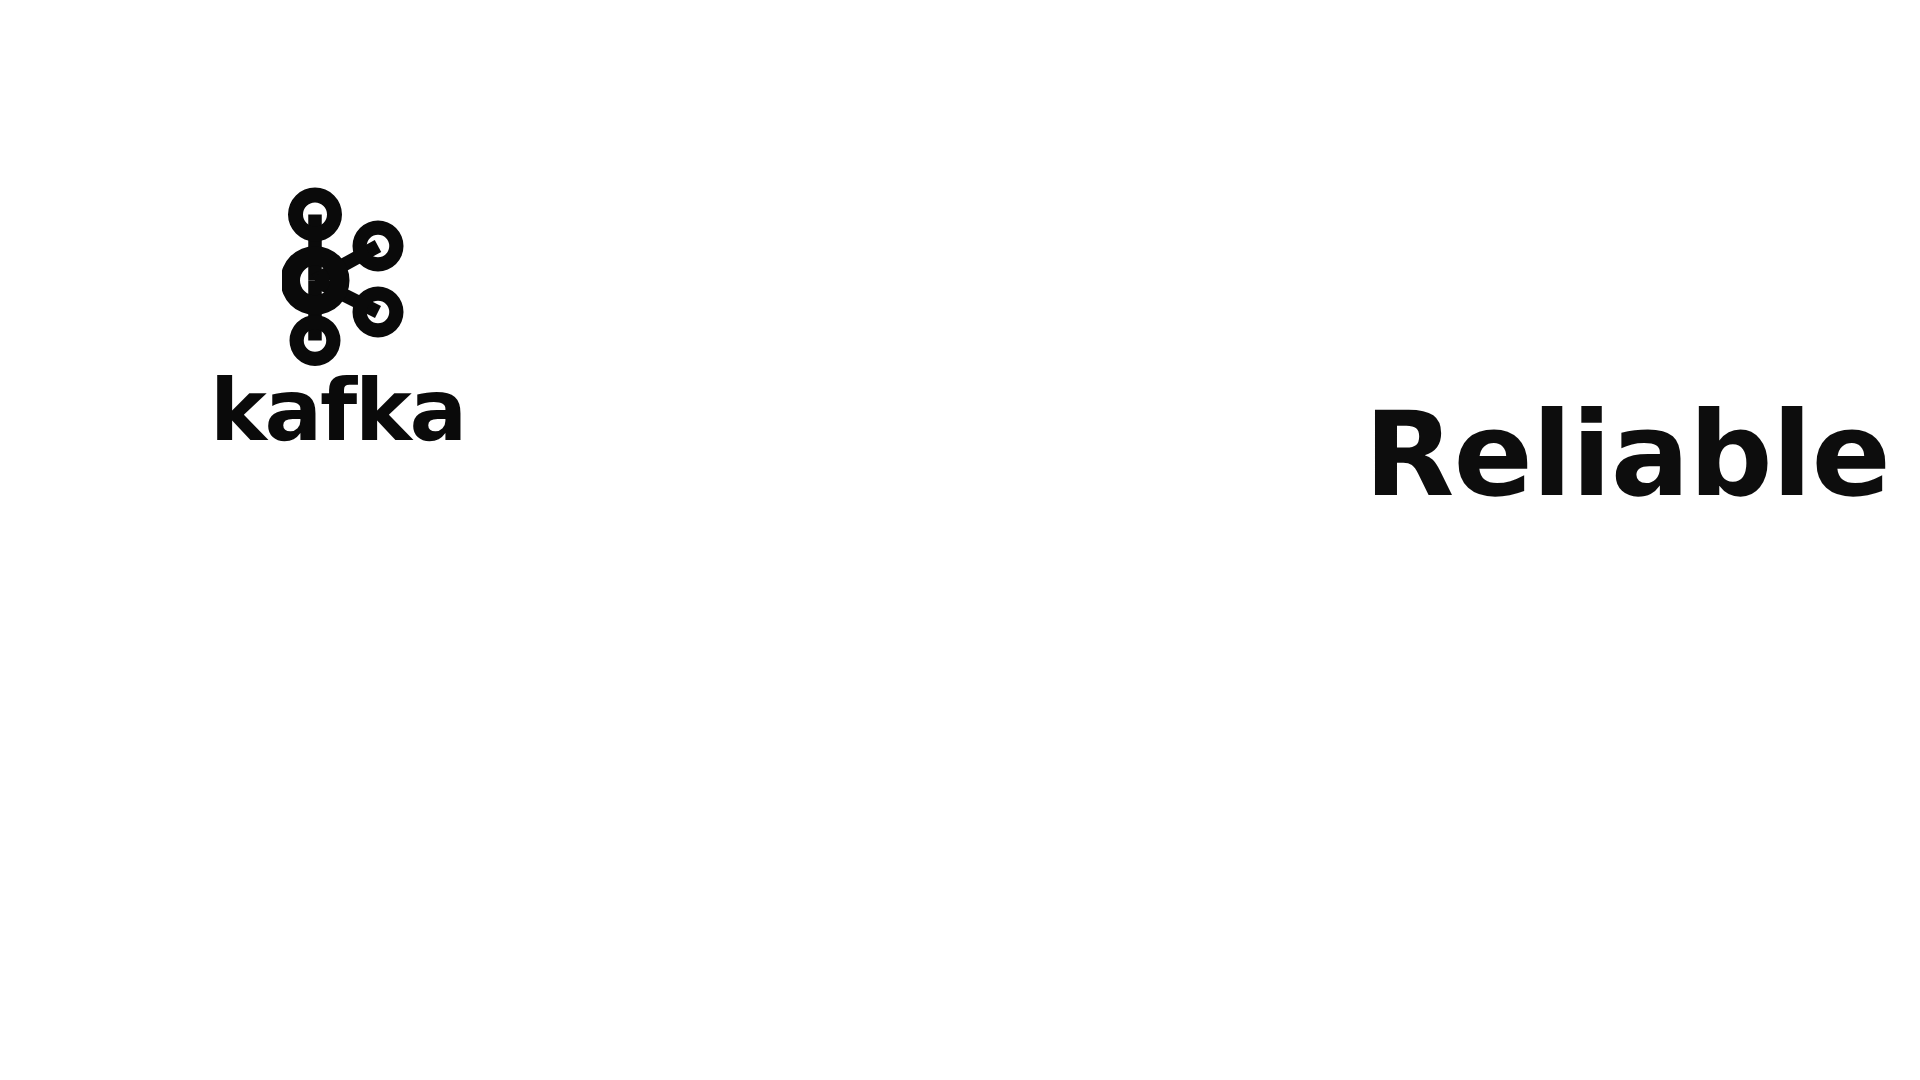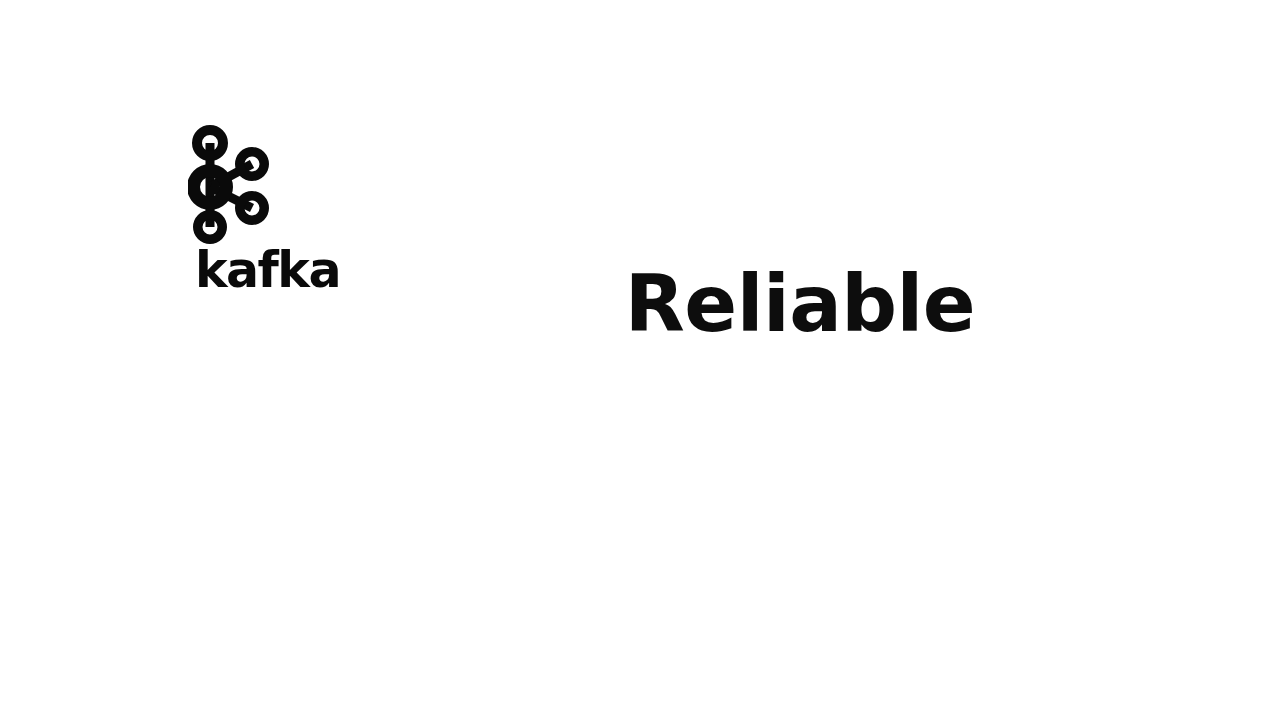--- a/index.html
+++ b/index.html
@@ -35,37 +35,37 @@
     top: 6px;
     width: 92px;
     height: 122px;
     display: block;
   }
   .brand-wordmark {
     position: absolute;
     left: 0;
     top: 128px;
     width: 200px;
-    text-align: right;
+    text-align: left;
     font-family: "DejaVu Sans", "Liberation Sans", sans-serif;
-    font-size: 49px;
+    font-size: 57px;
     font-weight: 700;
     letter-spacing: -1.5px;
     line-height: 1;
     color: #0a0a0a;
     white-space: nowrap;
   }
 
   
   .headline {
     position: absolute;
     left: 340px;
     top: 258px;
     width: 920px;
-    text-align: center;
+    text-align: right;
     color: #0d0d0d;
     font-family: "DejaVu Sans", "Liberation Sans", sans-serif;
     font-weight: 700;
     font-size: 78px;
     line-height: 1.18;
     letter-spacing: -0.5px;
   }
   .headline-line {
     display: block;
     white-space: nowrap;

